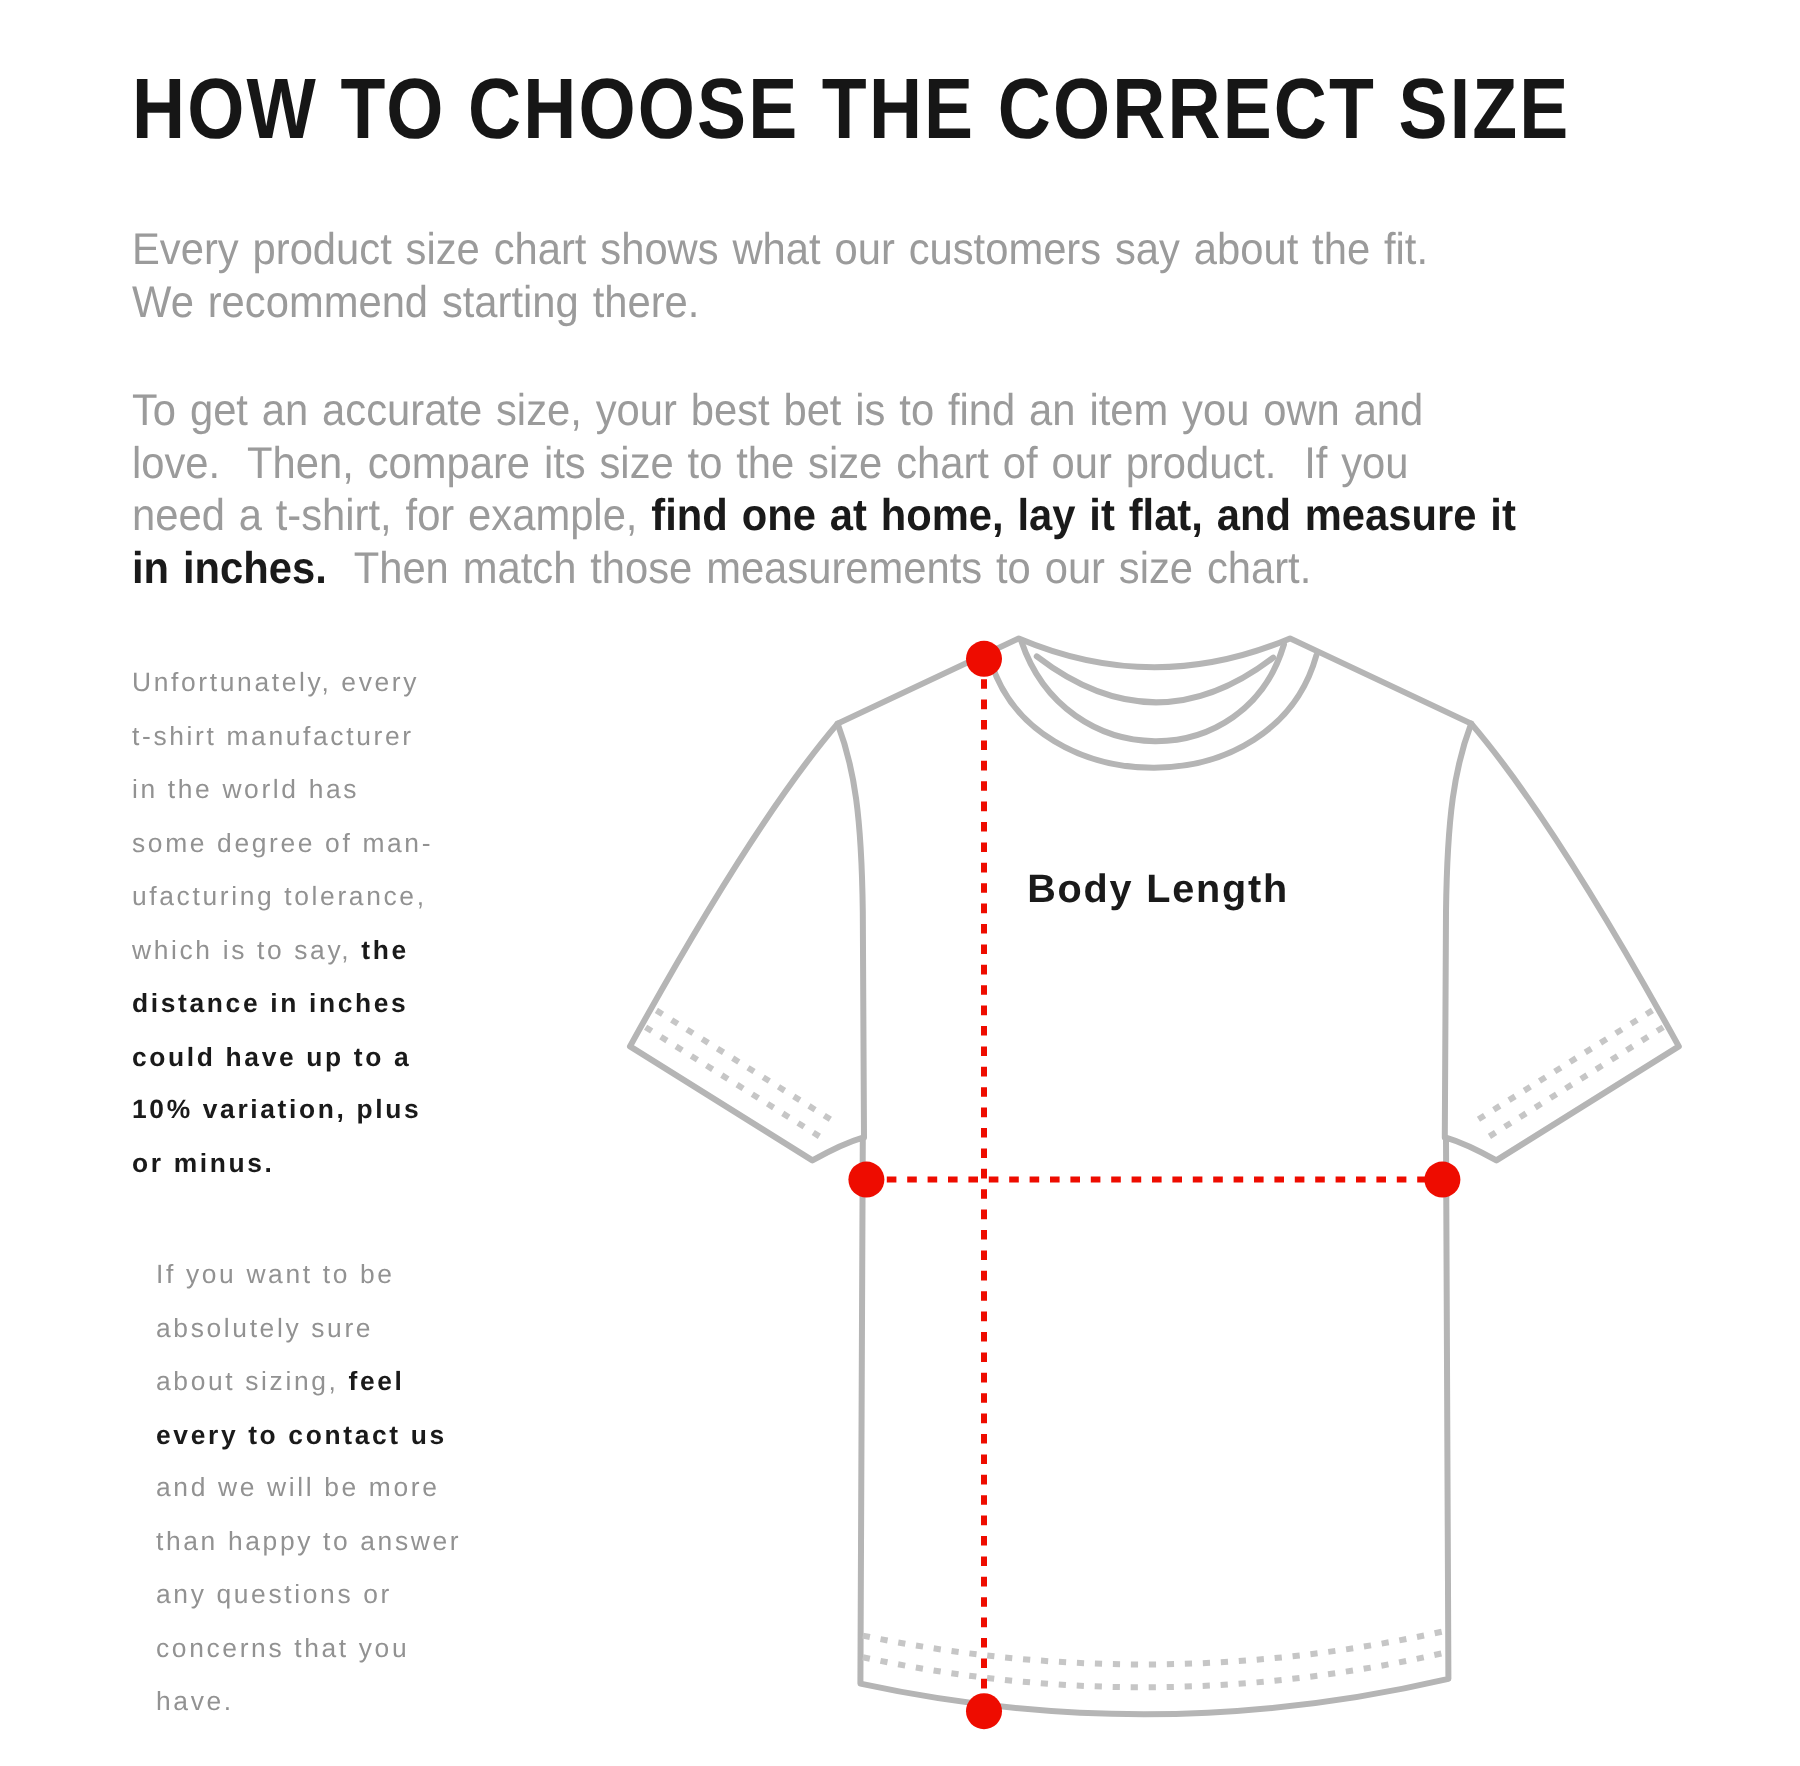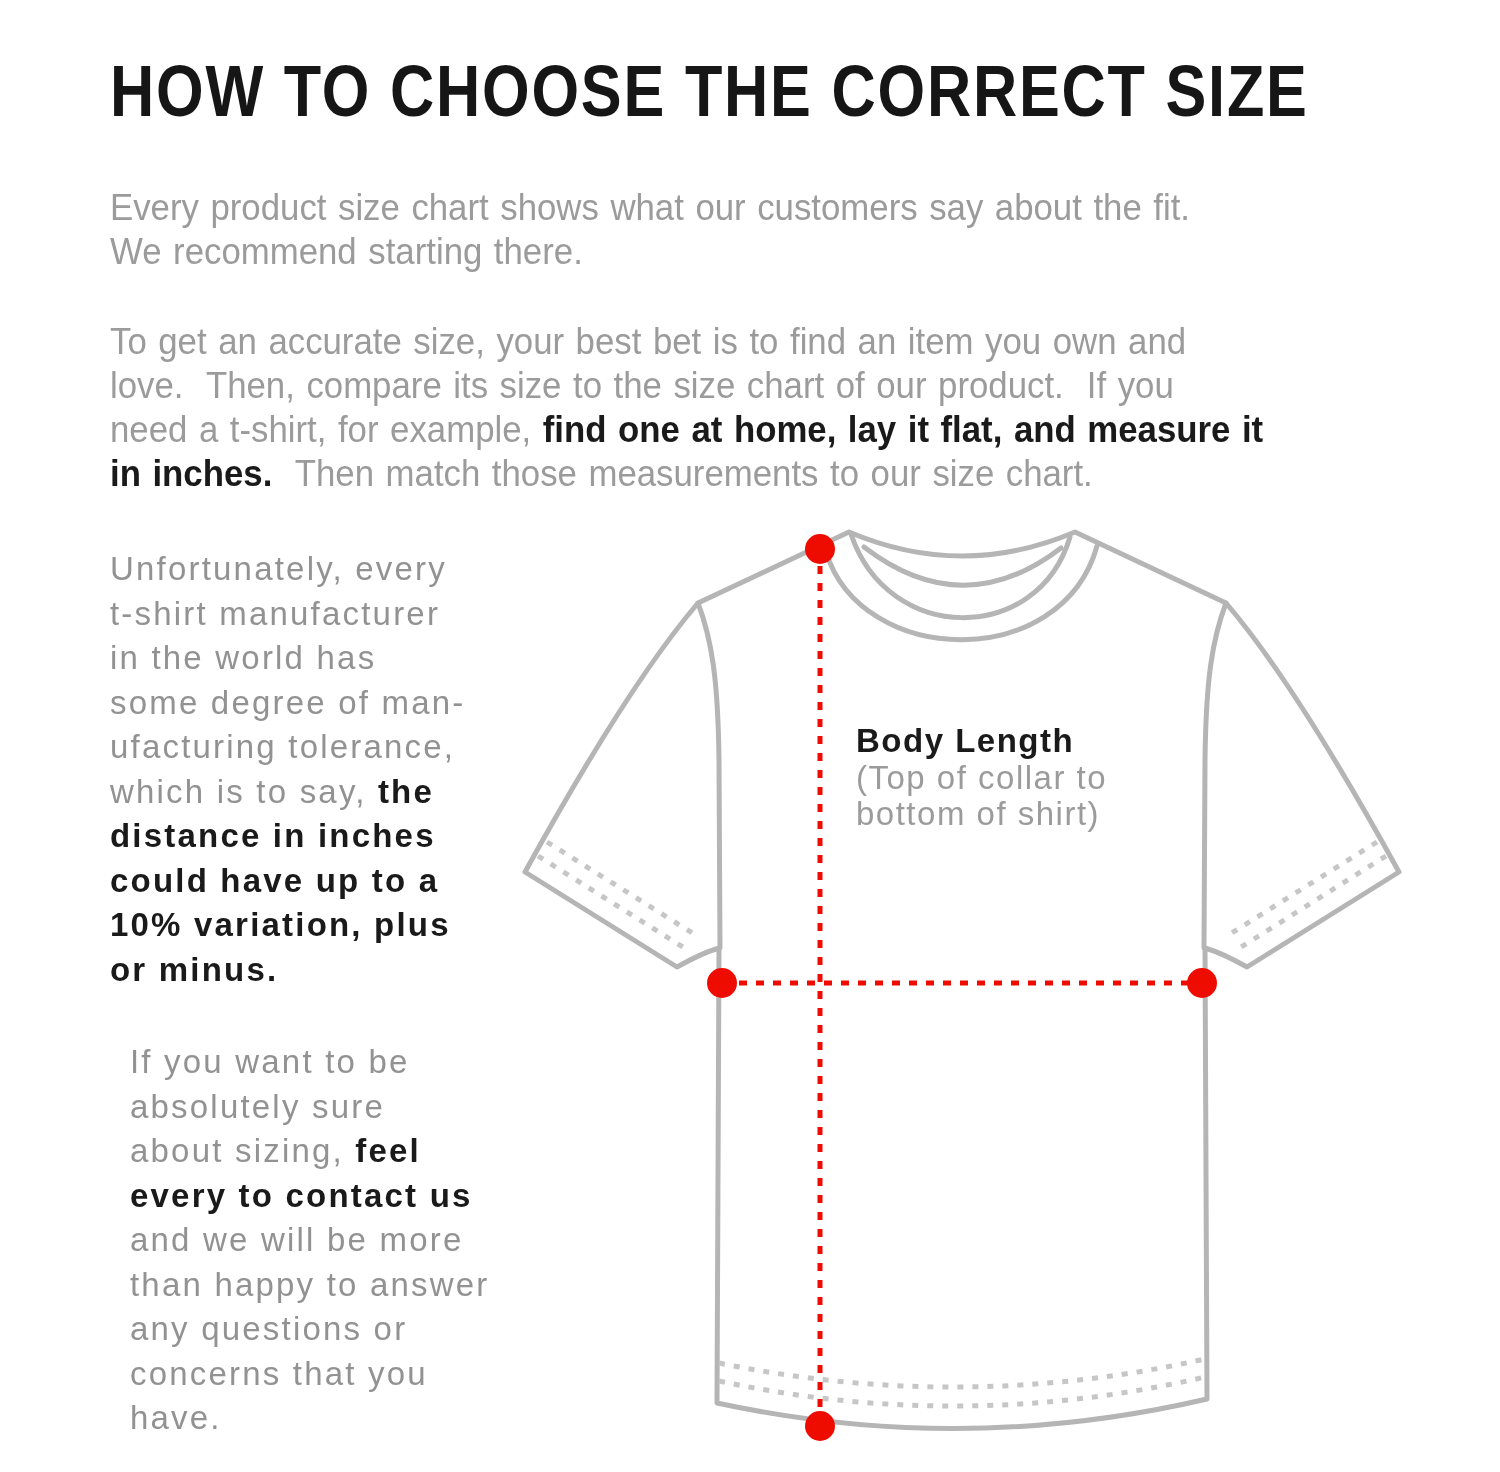--- a/index.html
+++ b/index.html
@@ -21,21 +21,21 @@
     font-size:37px;line-height:44px;
     color:var(--body-gray,#9b9b9b);
     white-space:pre;word-spacing:2px;
     transform:scaleX(0.94);transform-origin:0 0;
   }
   .intro.pos1{top:186px;}
   .intro.pos2{top:320px;}
   .intro strong{color:var(--emphasis-black,#1a1a1a);font-weight:bold;}
   .side{
     position:absolute;left:110px;margin:0;
-    font-size:33px;line-height:44.5px;letter-spacing:2.2px;
+    font-size:22px;line-height:44.5px;letter-spacing:2.2px;
     color:var(--sidebar-gray,#929292);
     white-space:pre;
   }
   .side.pos1{top:547px;}
   .side.pos2{top:1040px;margin-left:20px;}
   .side strong{color:var(--emphasis-black,#1a1a1a);font-weight:bold;}
   .diagram{position:absolute;left:0;top:0;width:1312px;height:1472px;}
   .diagram svg{position:absolute;left:0;top:0;display:block;}
   .label{position:absolute;}
   .label-title{
@@ -131,19 +131,17 @@
       <path class="measure" d="M 722 983 L 1202 983"></path>
 
       <circle class="dot" cx="820" cy="549" r="15"></circle>
       <circle class="dot" cx="722" cy="983" r="15"></circle>
       <circle class="dot" cx="1202" cy="983" r="15"></circle>
       <circle class="dot" cx="820" cy="1426" r="15"></circle>
     </svg>
 
     <div class="label body-length">
       <div class="label-title">Body Length</div>
-      <div class="label-hint">(Top of collar to
-bottom of shirt)</div>
     </div>
 
   </div>
 
 </div>
 
 </body></html>

